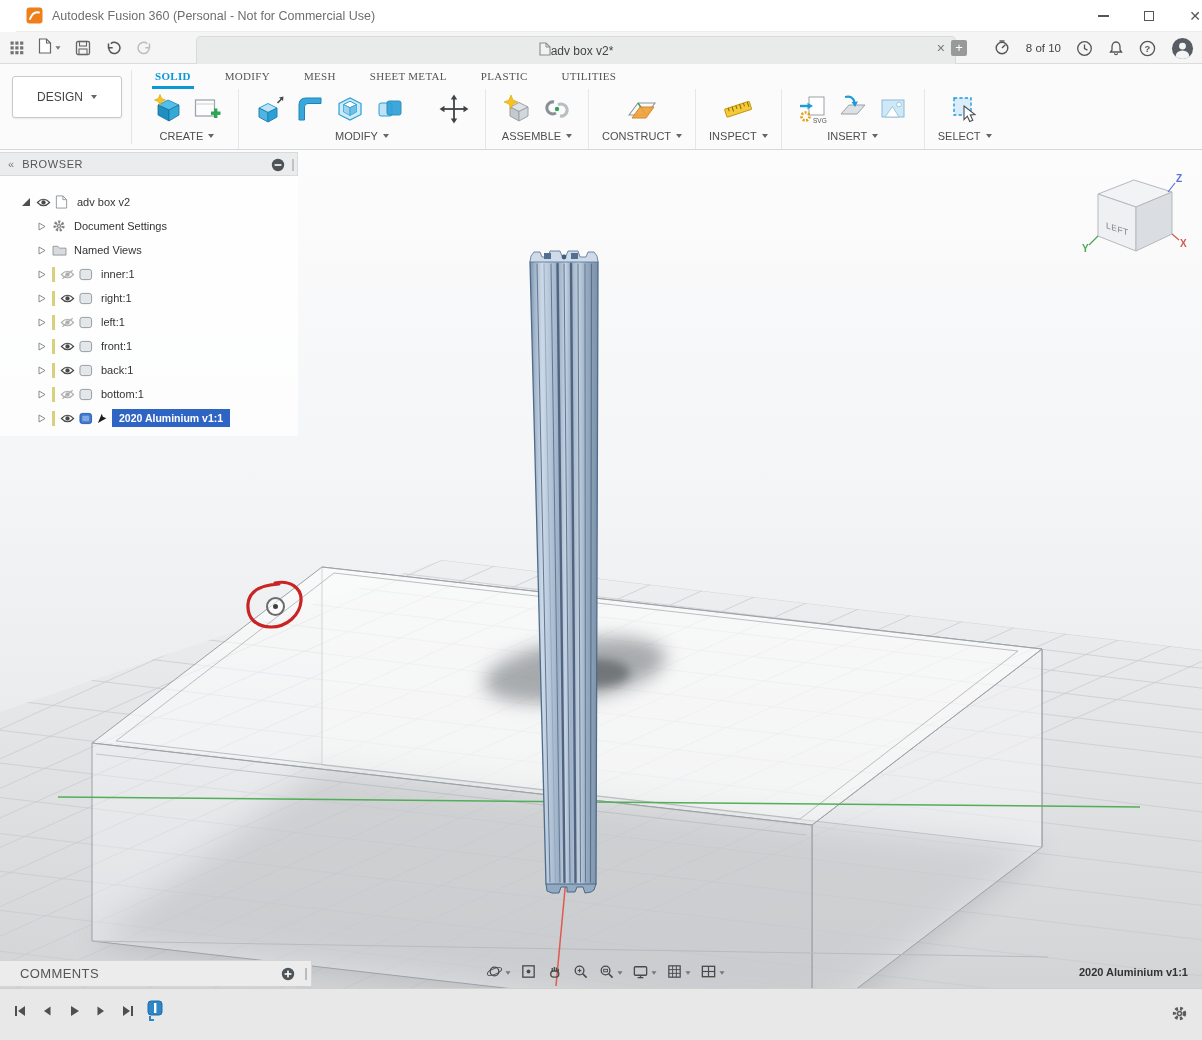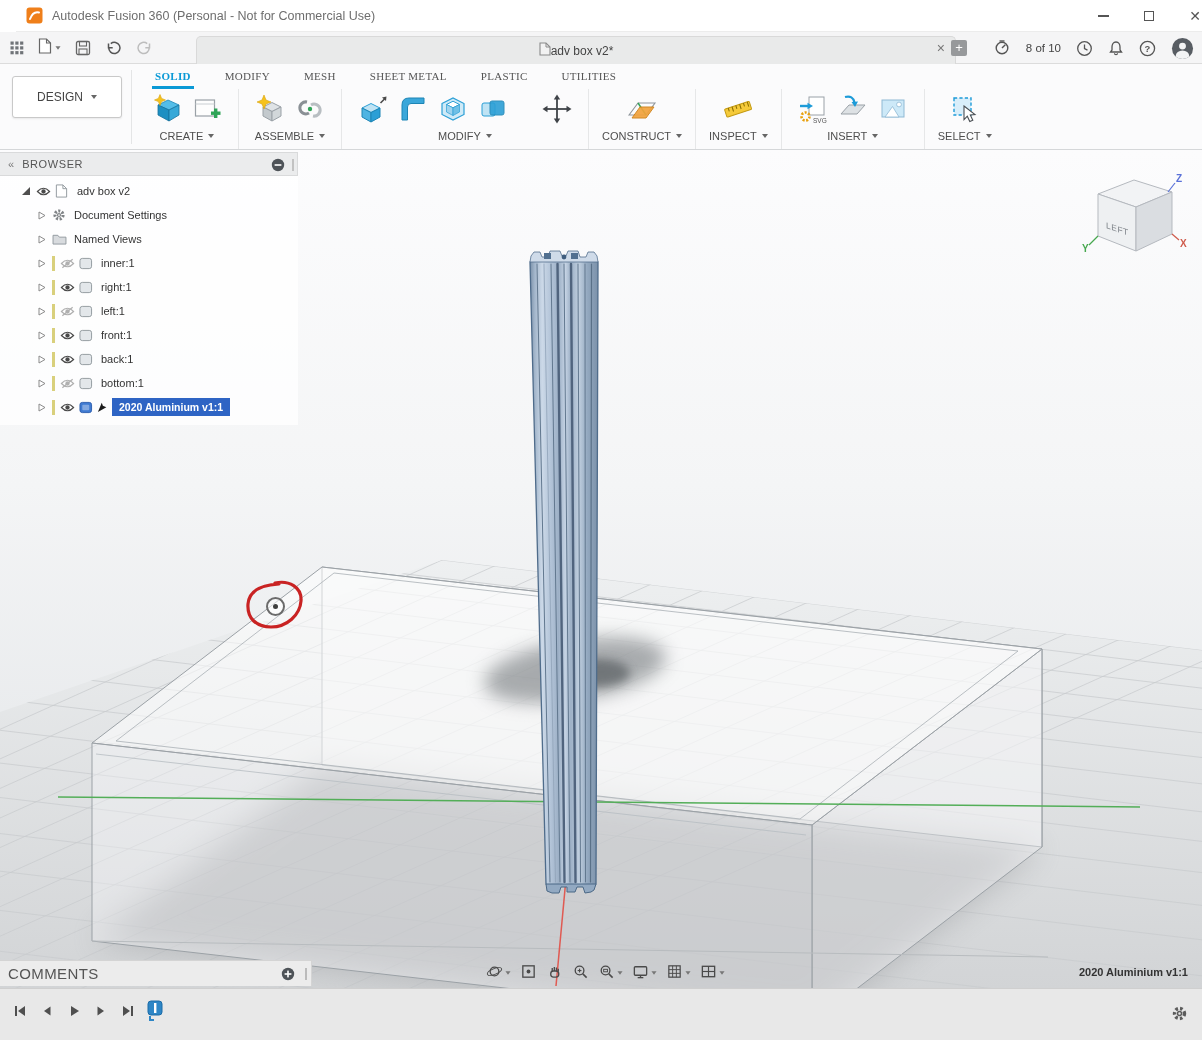--- a/index.html
+++ b/index.html
@@ -51,40 +51,40 @@
 .scene{position:absolute;left:0;top:0;z-index:1;}
 #ground-grid line{stroke:#c8cbce;stroke-width:.75;}
 
 
 .browser{position:absolute;left:0;top:2px;width:298px;z-index:5;}
 .bheader{height:24px;background:#ebeced;border:1px solid #d9dadb;border-left:none;display:flex;align-items:center;position:relative;}
 .bcollapse{font-size:11px;color:#7a7a7a;margin:0 8px 0 8px;}
 .btitle{font-size:11px;color:#555;letter-spacing:.6px;}
 .bminus{position:absolute;right:12px;top:5px;display:flex;}
 .bgrip{position:absolute;right:3px;top:6px;width:2px;height:12px;background:#c2c2c2;}
-.btree{background:rgba(255,255,255,.76);padding:3px 0 6px;}
+.btree{background:rgba(255,255,255,.76);padding:14px 0 6px;}
 .brow{height:24px;display:flex;align-items:center;font-size:11px;color:#333;padding-left:38px;}
 .brow.root{padding-left:22px;}
 .exp{width:14px;flex:none;display:flex;align-items:center;}
 .root-arrow{width:0;height:0;border-bottom:8px solid #4f4f4f;border-left:8px solid transparent;}
 .stripe{width:3px;height:15px;background:#d9d07c;margin-right:5px;flex:none;}
 .eye{width:19px;flex:none;display:flex;align-items:center;}
 .bicon{width:18px;flex:none;display:flex;align-items:center;}
 .linkarrow{width:13px;flex:none;display:flex;align-items:center;}
 .blabel{margin-left:4px;white-space:nowrap;}
 .blabel.sel{background:#2e64c4;color:#fff;padding:3px 7px;font-weight:bold;font-size:10.5px;margin-left:2px;}
 
 
 .ins-marker{position:absolute;left:266px;top:447px;width:19px;height:19px;border:2px solid #6b6b6b;border-radius:50%;background:rgba(255,255,255,.55);z-index:6;}
 .ins-marker::after{content:"";position:absolute;left:5px;top:5px;width:5px;height:5px;border-radius:50%;background:#3f3f3f;}
 .annotation{position:absolute;left:242px;top:428px;z-index:7;}
 
 
 .comments{position:absolute;left:0;top:810px;width:312px;height:26px;background:#ececec;border-top:1px solid #d4d4d4;border-right:1px solid #d4d4d4;display:flex;align-items:center;z-index:4;}
-.comments .clabel{font-size:15px;color:#555;margin-left:8px;letter-spacing:.4px;}
+.comments .clabel{font-size:13px;color:#555;margin-left:20px;letter-spacing:.4px;}
 .cplus{position:absolute;right:16px;top:6px;display:flex;}
 .cgrip{position:absolute;right:4px;top:7px;width:2px;height:12px;background:#bbb;}
 .nav-toolbar{position:absolute;left:482px;top:810px;height:26px;display:flex;align-items:center;gap:1px;z-index:4;}
 .navbtn{height:24px;padding:0 4px;display:flex;align-items:center;gap:2px;border-radius:2px;}
 .status-label{position:absolute;right:14px;top:816px;font-size:11px;font-weight:bold;color:#333;z-index:4;}
 
 
 .timeline{position:absolute;left:0;top:988px;width:100%;height:52px;background:#e8e8e8;border-top:1px solid #cfcfcf;z-index:20;}
 .tl-controls{position:absolute;left:8px;top:12px;display:flex;gap:3px;}
 .tlbtn{width:24px;height:24px;display:flex;align-items:center;justify-content:center;}
@@ -246,43 +246,20 @@
               </svg>
             </span>
           </div>
           <div class="glabel">
             <span>CREATE</span>
             <span class="caret"></span>
           </div>
         </div>
         <div class="rgroup">
           <div class="gicons">
-            <span class="icon-btn" data-icon="new-component-icon">
-              <svg width="30" height="30" viewBox="0 0 30 30">
-                <polygon points="8,13 17,8.5 26,13 17,17.5" fill="#dfe3e6" stroke="#9aa1a7"></polygon>
-                <polygon points="8,13 17,17.5 17,27 8,22" fill="#c3c9cd" stroke="#9aa1a7"></polygon>
-                <polygon points="26,13 17,17.5 17,27 26,22" fill="#d2d7da" stroke="#9aa1a7"></polygon>
-                <path d="M9,1 L11,6 L16,8 L11,10 L9,15 L7,10 L2,8 L7,6 Z" fill="#f6c21c" stroke="#d9a10a" stroke-width=".6"></path>
-              </svg>
-            </span>
-            <span class="icon-btn" data-icon="joint-icon">
-              <svg width="30" height="30" viewBox="0 0 30 30">
-                <path d="M12,8 a6,6 0 1 0 2,11" fill="none" stroke="#8a9095" stroke-width="3"></path>
-                <path d="M18,22 a6,6 0 1 0 -2,-11" fill="none" stroke="#b8bec2" stroke-width="3"></path>
-                <circle cx="15" cy="15" r="2.2" fill="#2fa457"></circle>
-              </svg>
-            </span>
-          </div>
-          <div class="glabel">
-            <span>ASSEMBLE</span>
-            <span class="caret"></span>
-          </div>
-        </div>
-        <div class="rgroup">
-          <div class="gicons">
             <span class="icon-btn" data-icon="press-pull-icon">
               <svg width="30" height="30" viewBox="0 0 30 30">
                 <polygon points="4,14 13,9.5 22,14 13,18.5" fill="#bfe3f4" stroke="#2b9fd6"></polygon>
                 <polygon points="4,14 13,18.5 13,28 4,23" fill="#4fb4e2" stroke="#1d85b5"></polygon>
                 <polygon points="22,14 13,18.5 13,28 22,23" fill="#2b9fd6" stroke="#1d85b5"></polygon>
                 <line x1="22.5" y1="9" x2="27" y2="4.5" stroke="#4a4a4a" stroke-width="1.6"></line>
                 <polygon points="28.5,2.5 28,7 24,3.5" fill="#4a4a4a"></polygon>
               </svg>
             </span>
             <span class="icon-btn" data-icon="fillet-icon">
@@ -314,20 +291,43 @@
                   <polygon points="15,0.5 11.8,5.5 18.2,5.5"></polygon>
                   <polygon points="15,29.5 11.8,24.5 18.2,24.5"></polygon>
                   <polygon points="0.5,15 5.5,11.8 5.5,18.2"></polygon>
                   <polygon points="29.5,15 24.5,11.8 24.5,18.2"></polygon>
                 </g>
               </svg>
             </span>
           </div>
           <div class="glabel">
             <span>MODIFY</span>
+            <span class="caret"></span>
+          </div>
+        </div>
+        <div class="rgroup">
+          <div class="gicons">
+            <span class="icon-btn" data-icon="new-component-icon">
+              <svg width="30" height="30" viewBox="0 0 30 30">
+                <polygon points="8,13 17,8.5 26,13 17,17.5" fill="#dfe3e6" stroke="#9aa1a7"></polygon>
+                <polygon points="8,13 17,17.5 17,27 8,22" fill="#c3c9cd" stroke="#9aa1a7"></polygon>
+                <polygon points="26,13 17,17.5 17,27 26,22" fill="#d2d7da" stroke="#9aa1a7"></polygon>
+                <path d="M9,1 L11,6 L16,8 L11,10 L9,15 L7,10 L2,8 L7,6 Z" fill="#f6c21c" stroke="#d9a10a" stroke-width=".6"></path>
+              </svg>
+            </span>
+            <span class="icon-btn" data-icon="joint-icon">
+              <svg width="30" height="30" viewBox="0 0 30 30">
+                <path d="M12,8 a6,6 0 1 0 2,11" fill="none" stroke="#8a9095" stroke-width="3"></path>
+                <path d="M18,22 a6,6 0 1 0 -2,-11" fill="none" stroke="#b8bec2" stroke-width="3"></path>
+                <circle cx="15" cy="15" r="2.2" fill="#2fa457"></circle>
+              </svg>
+            </span>
+          </div>
+          <div class="glabel">
+            <span>ASSEMBLE</span>
             <span class="caret"></span>
           </div>
         </div>
         <div class="rgroup">
           <div class="gicons">
             <span class="icon-btn" data-icon="construct-plane-icon">
               <svg width="30" height="30" viewBox="0 0 30 30">
                 <polygon points="2,21 11,9 28,9 19,21" fill="none" stroke="#8f969b" stroke-width="1.1"></polygon>
                 <line x1="11" y1="9" x2="19" y2="21" stroke="#2fa457" stroke-width="1.4"></line>
                 <polygon points="5,24 13,13 27,13 19,24" fill="#f2a33c" stroke="#cc7f15" stroke-width="1" opacity=".92"></polygon>

